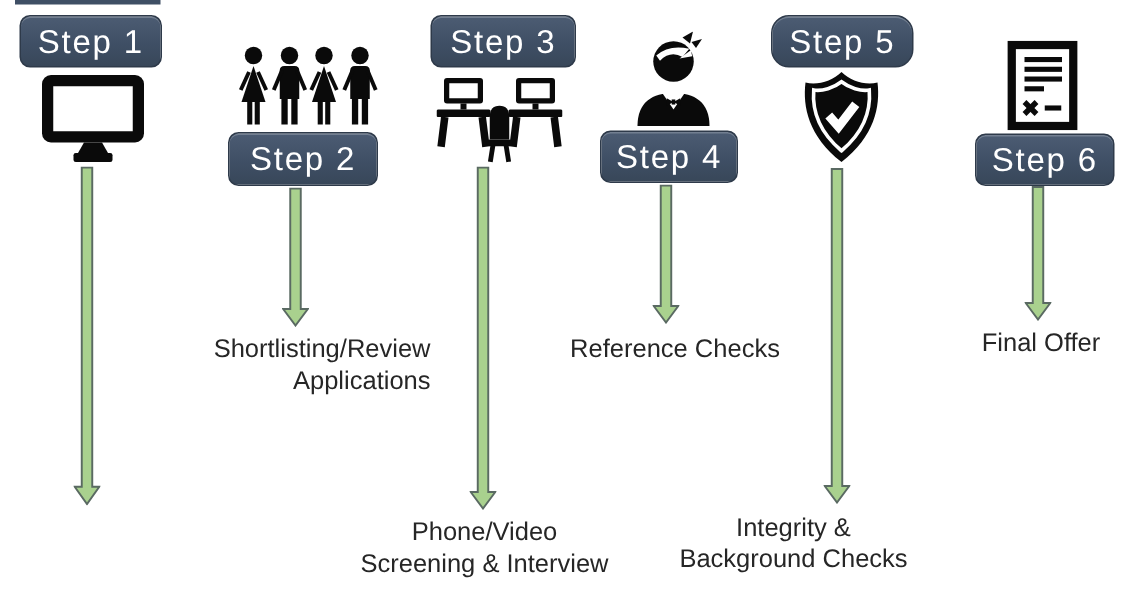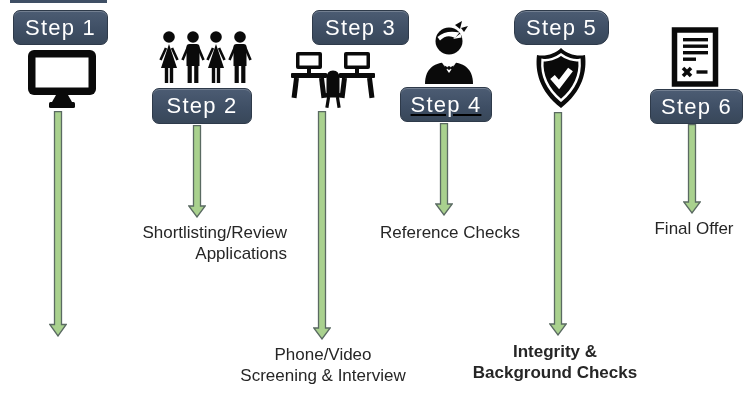--- a/index.html
+++ b/index.html
@@ -127,21 +127,21 @@
   <div class="arrow" style="left:188px;top:125px;">
     <svg width="18" height="93" viewBox="0 0 18 93">
       <path d="M5.5 0.7 L5.5 81 L0.8 81 L9 92 L17.2 81 L12.5 81 L12.5 0.7 Z" fill="var(--arrow-fill)" stroke="var(--arrow-stroke)" stroke-width="1.3"></path>
     </svg>
   </div>
   <div class="caption" style="left:107px;top:222px;width:180px;text-align:right;">
     <div>Shortlisting/Review</div>
     <div>Applications</div>
   </div>
 
-  <div class="step-badge" style="left:287px;top:10px;width:97px;margin-left:25px;">
+  <div class="step-badge" style="left:287px;top:10px;width:97px;">
     <span>Step 3</span>
   </div>
   <div class="icon" style="left:291px;top:52px;">
     <svg width="84" height="57" viewBox="0 0 84 57">
 
       <rect x="5" y="0" width="26" height="17" rx="2" fill="currentColor"></rect>
       <rect x="8.5" y="3.5" width="19" height="10" fill="#fff"></rect>
       <rect x="16" y="17" width="4" height="4" fill="currentColor"></rect>
       <rect x="0" y="21" width="36" height="5" rx="1" fill="currentColor"></rect>
       <rect x="3" y="26" width="5" height="20" transform="rotate(7 5.5 26)" fill="currentColor"></rect>
@@ -183,21 +183,21 @@
 
       <path d="M5 63 C5 47 15 41 29 41 C43 41 53 47 53 63 Z" fill="currentColor"></path>
 
       <polygon points="21.5,41 29,52 36.5,41" fill="#fff"></polygon>
 
       <polygon points="24.5,44.5 29,47 24.5,49.5" fill="currentColor"></polygon>
       <polygon points="33.5,44.5 29,47 33.5,49.5" fill="currentColor"></polygon>
       <rect x="27.8" y="45.3" width="2.4" height="3.4" fill="currentColor"></rect>
     </svg>
   </div>
-  <div class="step-badge" style="left:400px;top:87px;width:92px;text-decoration:underline;">
+  <div class="step-badge" style="left:400px;top:87px;width:92px;">
     <span>Step 4</span>
   </div>
   <div class="arrow" style="left:435px;top:123px;">
     <svg width="18" height="93" viewBox="0 0 18 93">
       <path d="M5.5 0.7 L5.5 81 L0.8 81 L9 92 L17.2 81 L12.5 81 L12.5 0.7 Z" fill="var(--arrow-fill)" stroke="var(--arrow-stroke)" stroke-width="1.3"></path>
     </svg>
   </div>
   <div class="caption" style="left:370px;top:222px;width:160px;">
     <div>Reference Checks</div>
   </div>
@@ -210,21 +210,21 @@
       <path d="M27 1 C21 7 11 10 3 8 C1 24 5 44 27 61 C49 44 53 24 51 8 C43 10 33 7 27 1 Z" fill="currentColor"></path>
       <path d="M27 7.5 C22 11.5 14 14 8.5 13 C7.5 25 11 40 27 53.5 C43 40 46.5 25 45.5 13 C40 14 32 11.5 27 7.5 Z" fill="none" stroke="#fff" stroke-width="2.4"></path>
       <polyline points="18.5,30 25,37.5 36.5,22.5" fill="none" stroke="#fff" stroke-width="6"></polyline>
     </svg>
   </div>
   <div class="arrow" style="left:549px;top:112px;">
     <svg width="18" height="224" viewBox="0 0 18 224">
       <path d="M5.5 0.7 L5.5 212 L0.8 212 L9 223 L17.2 212 L12.5 212 L12.5 0.7 Z" fill="var(--arrow-fill)" stroke="var(--arrow-stroke)" stroke-width="1.3"></path>
     </svg>
   </div>
-  <div class="caption" style="left:465px;top:341px;width:180px;font-weight:bold;">
+  <div class="caption" style="left:439px;top:341px;width:180px;">
     <div>Integrity &amp;</div>
     <div>Background Checks</div>
   </div>
 
   <div class="icon" style="left:671px;top:27px;">
     <svg width="48" height="60" viewBox="0 0 48 60">
       <rect x="3.5" y="3" width="41" height="54" fill="#fff" stroke="currentColor" stroke-width="5.5"></rect>
       <rect x="12" y="11" width="25" height="3.4" fill="currentColor"></rect>
       <rect x="12" y="17.5" width="25" height="3.4" fill="currentColor"></rect>
       <rect x="12" y="24" width="25" height="3.4" fill="currentColor"></rect>

